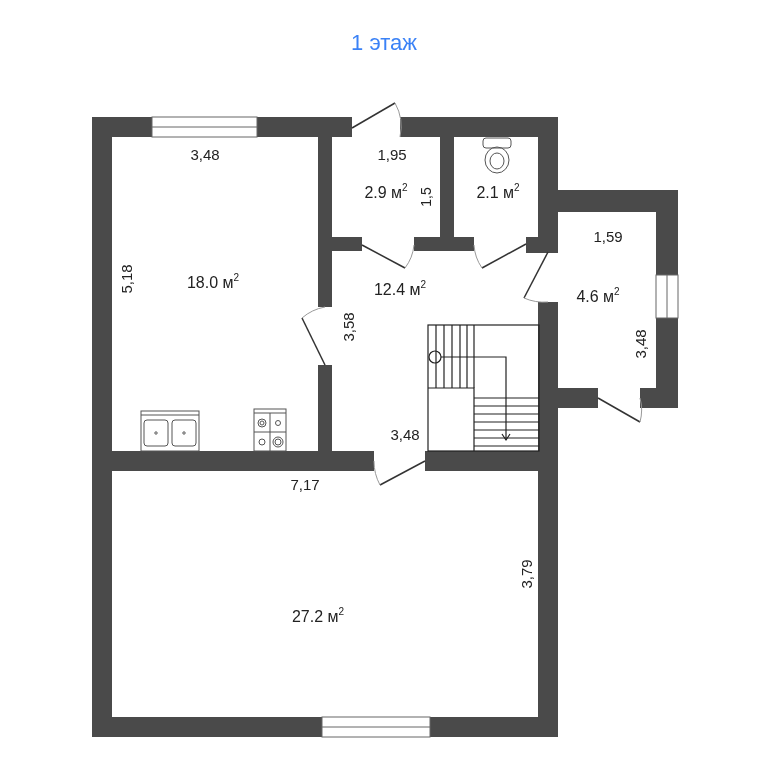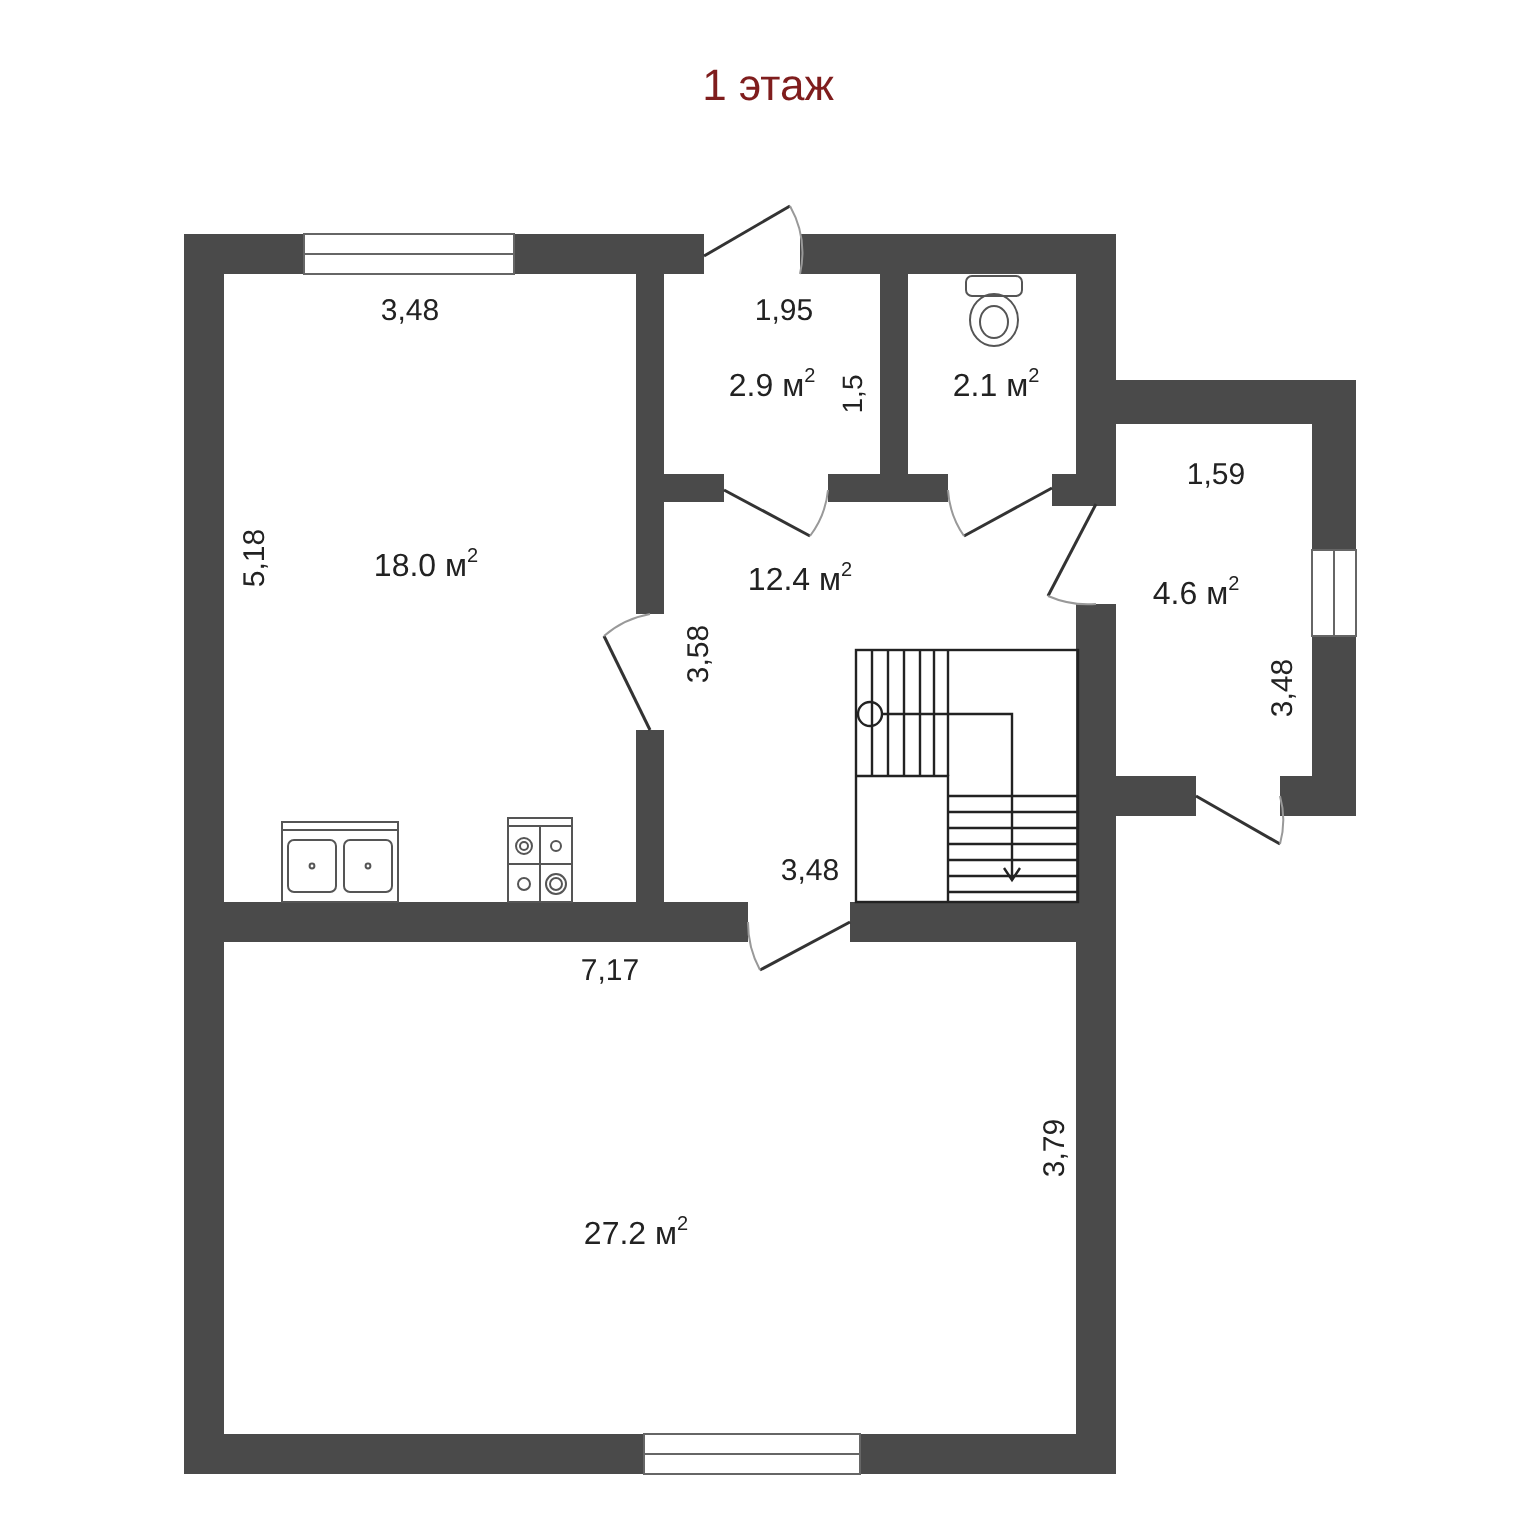--- a/index.html
+++ b/index.html
@@ -1,19 +1,19 @@
 <!DOCTYPE html>
 <html><head>
   <meta charset="utf-8">
   <style>
     html, body { margin:0; padding:0; background:#ffffff; }
     body { width:768px; height:768px; position:relative; overflow:hidden;
            font-family:"DejaVu Sans Condensed","DejaVu Sans", sans-serif; color:#222; }
     .title { position:absolute; left:0; width:768px; top:30px; text-align:center;
-             font-size:22px; font-family:"Liberation Sans", sans-serif; color:#7f1d1d; }
+             font-size:22px; font-family:"Liberation Sans", sans-serif; color:#3b82f6; }
     svg { position:absolute; left:0; top:0; }
     .lbl { font-family:"Liberation Sans", sans-serif; fill:#222; }
   </style>
 </head>
 <body>
 
 <div class="title">1 этаж</div>
 
 <svg width="768" height="768" viewBox="0 0 768 768">
   <g fill="#4a4a4a">

